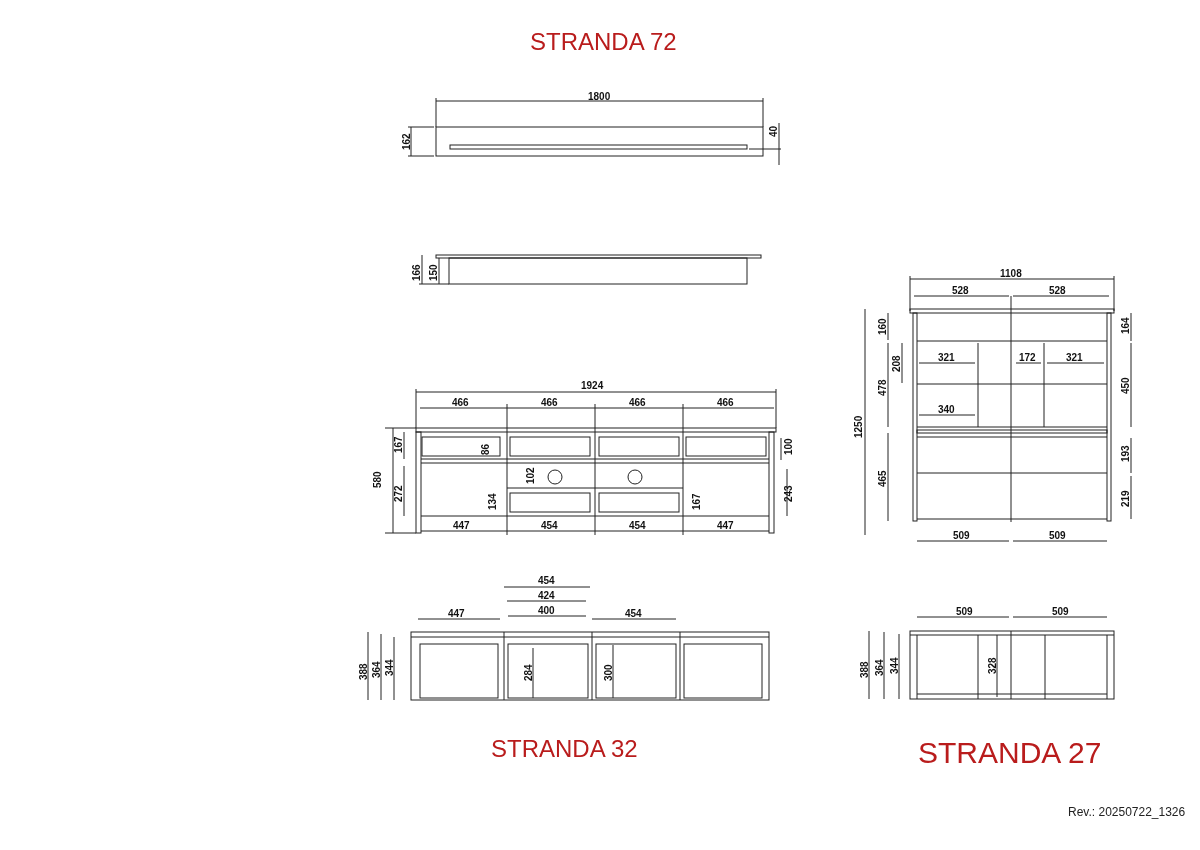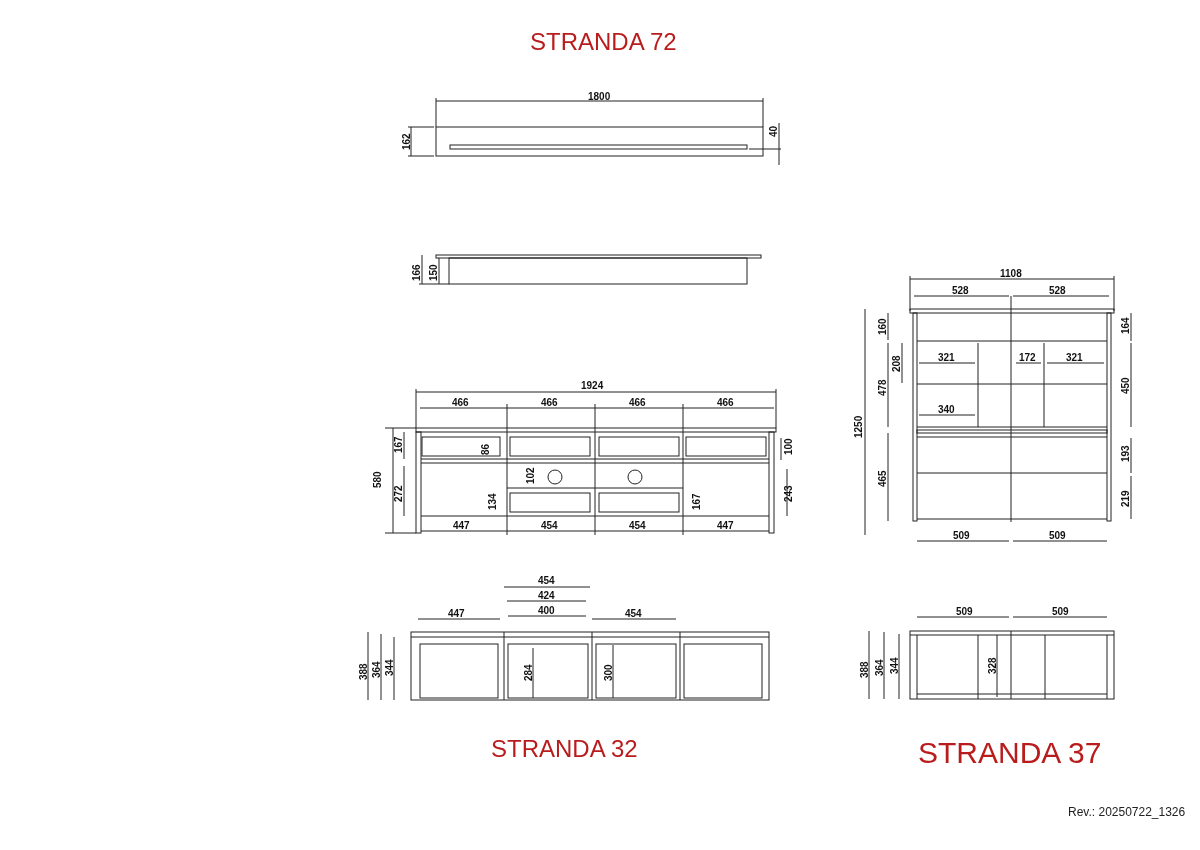--- a/index.html
+++ b/index.html
@@ -7,21 +7,21 @@
   .title { position:absolute; font-family:"Liberation Sans", sans-serif; color:#b91c1c; white-space:nowrap; }
   svg { position:absolute; left:0; top:0; }
   svg text { font-family:"Liberation Sans", sans-serif; font-size:10px; font-weight:bold; fill:#111; }
   .rev { position:absolute; font-size:12px; color:#222; }
 </style>
 </head>
 <body>
 
 <div class="title" style="left:530px;top:28px;font-size:24px;">STRANDA 72</div>
 <div class="title" style="left:491px;top:735px;font-size:24px;">STRANDA 32</div>
-<div class="title" style="left:918px;top:736px;font-size:30px;">STRANDA 37</div>
+<div class="title" style="left:918px;top:736px;font-size:30px;">STRANDA 27</div>
 <div class="rev" style="left:1068px;top:805px;">Rev.: 20250722_1326</div>
 
 <svg width="1200" height="850" viewBox="0 0 1200 850" stroke="#222" fill="none" stroke-width="1">
 
   <g>
     <rect x="436" y="127" width="327" height="29"></rect>
     <rect x="450" y="145" width="297" height="4"></rect>
     <line x1="436" y1="101" x2="763" y2="101"></line>
     <line x1="436" y1="98" x2="436" y2="127"></line>
     <line x1="763" y1="98" x2="763" y2="127"></line>

